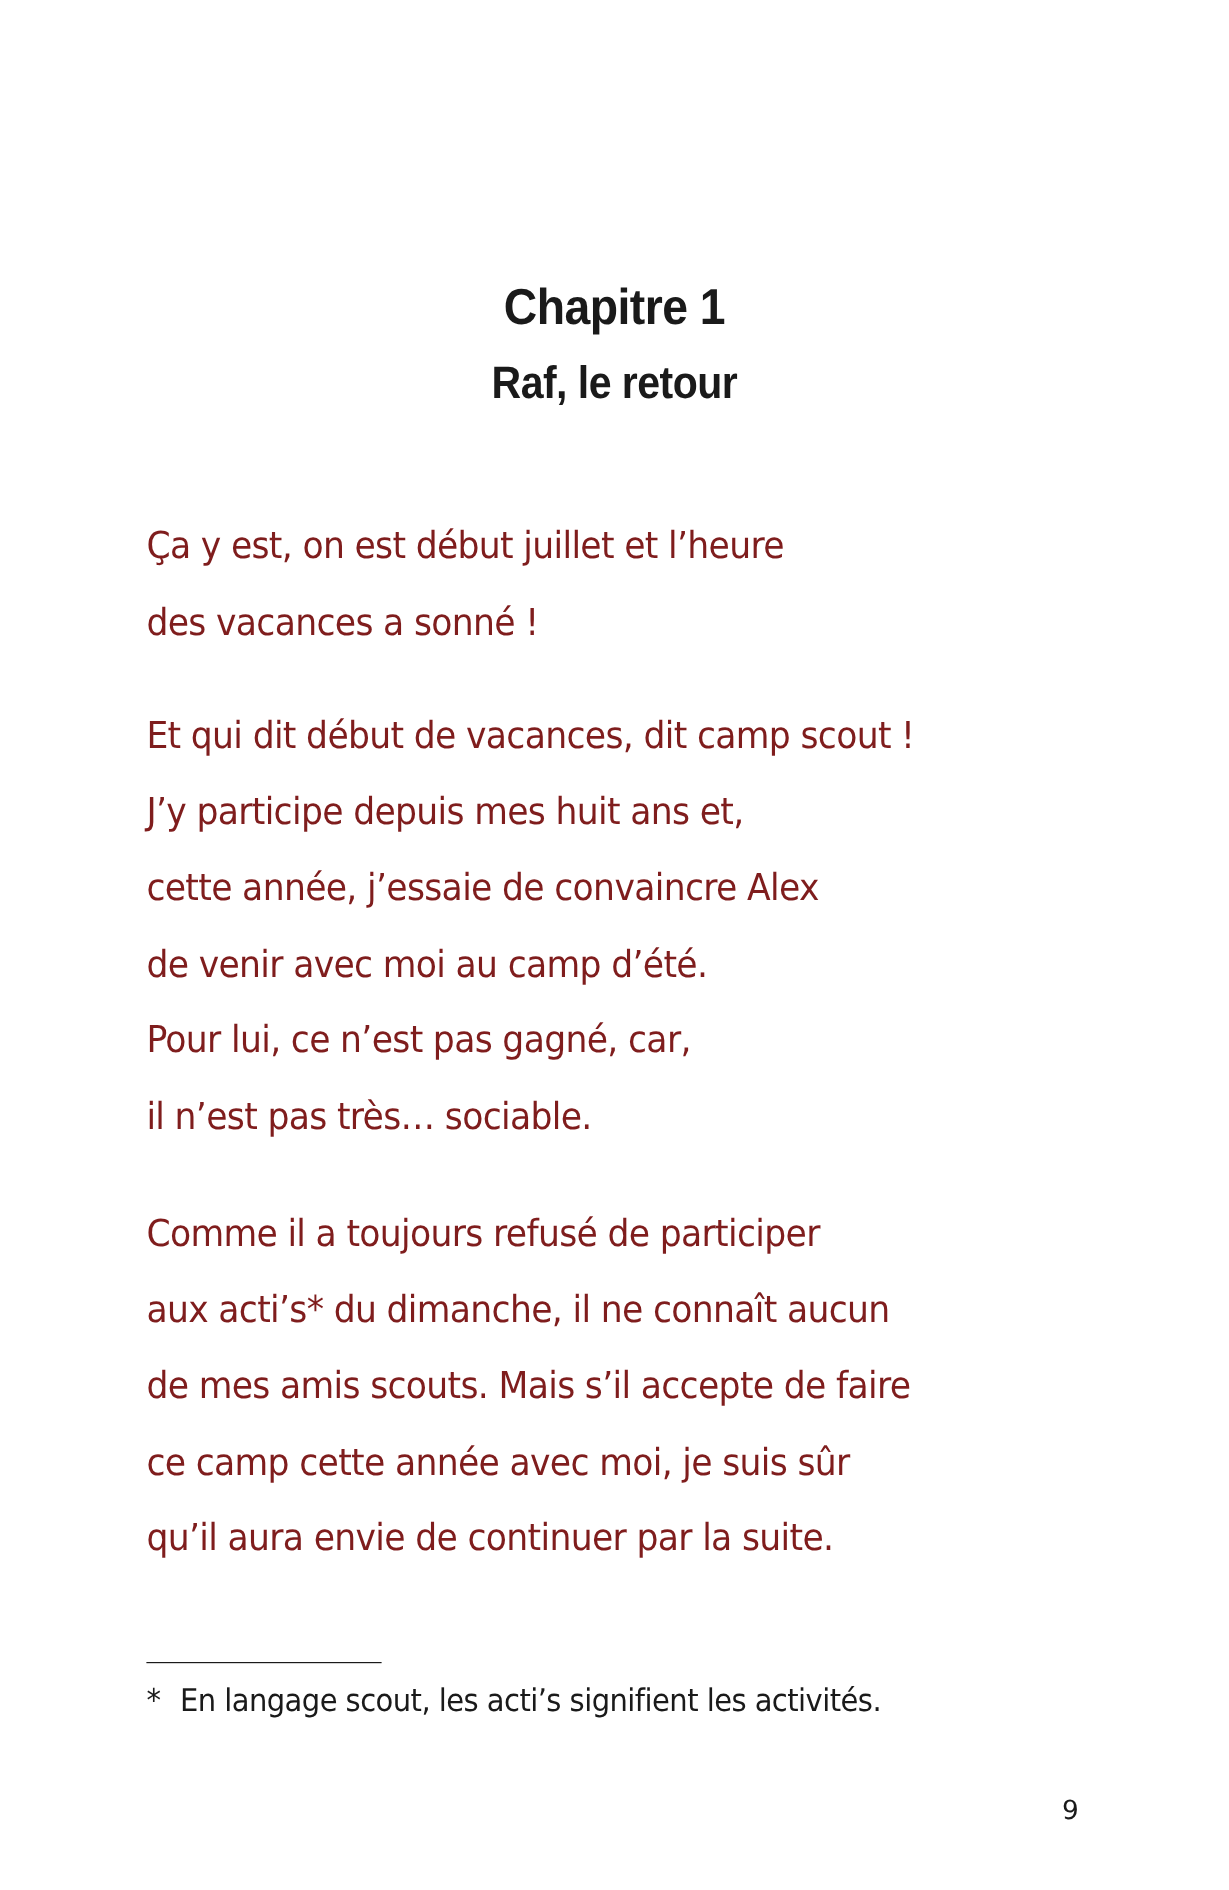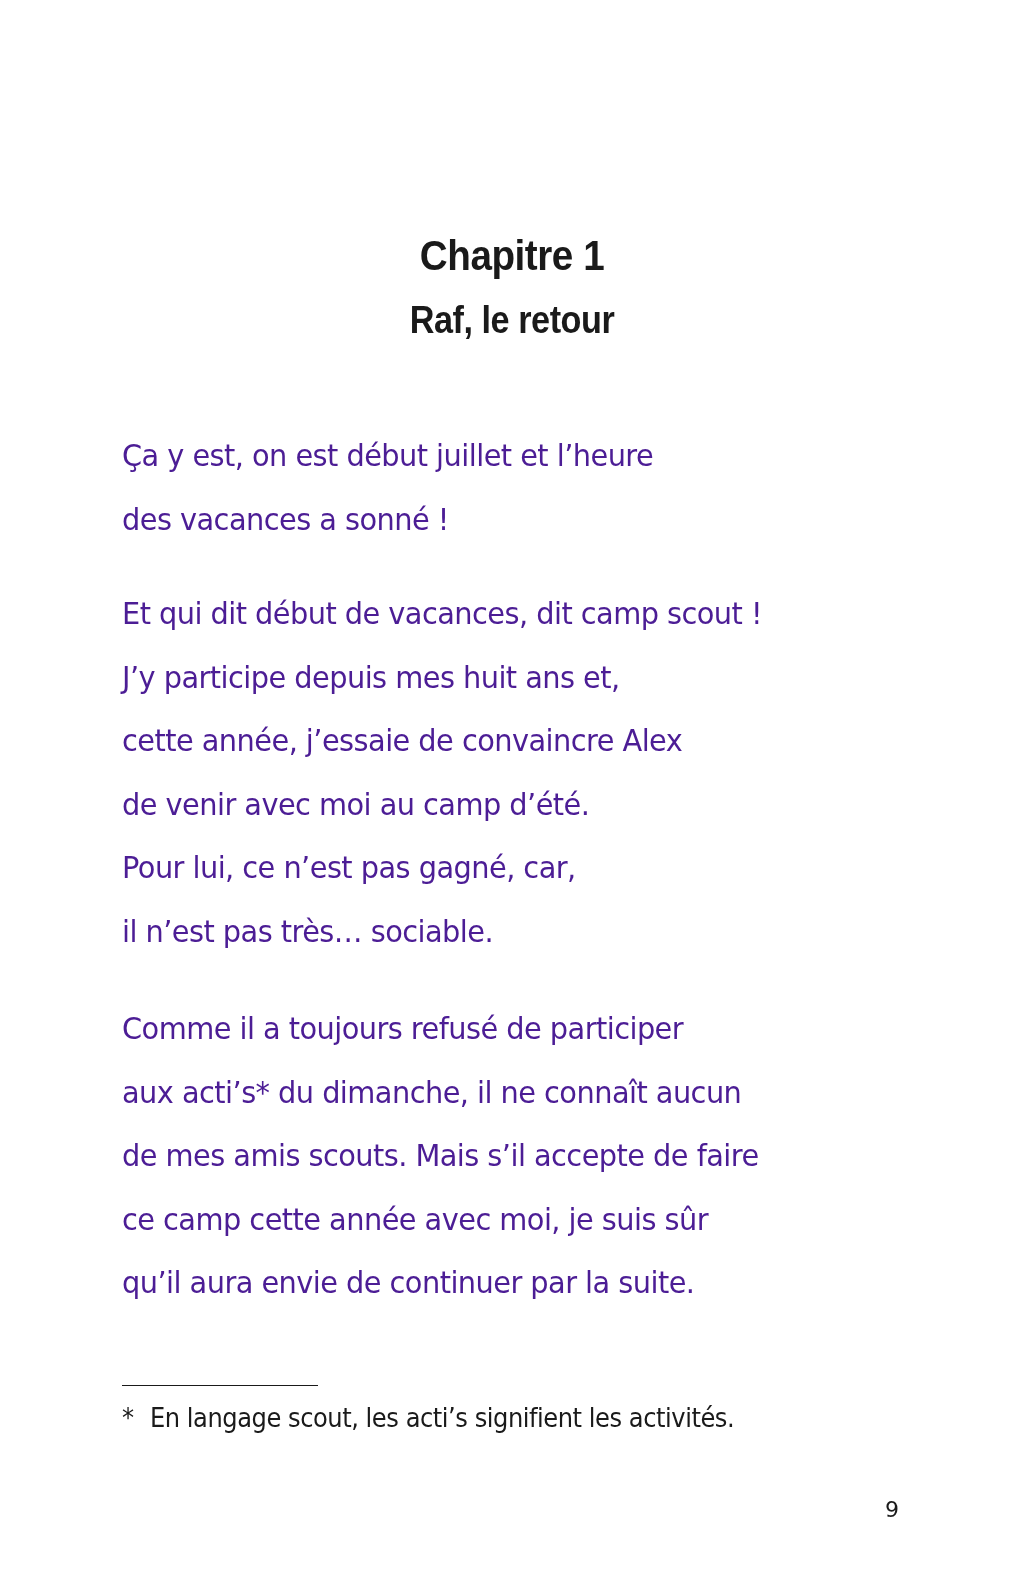--- a/index.html
+++ b/index.html
@@ -42,21 +42,21 @@
       font-size: 38px;
       line-height: 52px;
       transform: scaleX(0.9);
     }
     .body-text {
       position: absolute;
       left: 122px;
       width: 800px;
       font-family: "DejaVu Sans", sans-serif;
       font-size: 31px;
-      color: #4c1d95;
+      color: #7f1d1d;
     }
     .line {
       height: 63.5px;
       line-height: 63.5px;
       white-space: nowrap;
       letter-spacing: -0.6px;
       transform-origin: left center;
       transform: scaleX(0.93);
     }
     .para-1 { top: 424px; }

